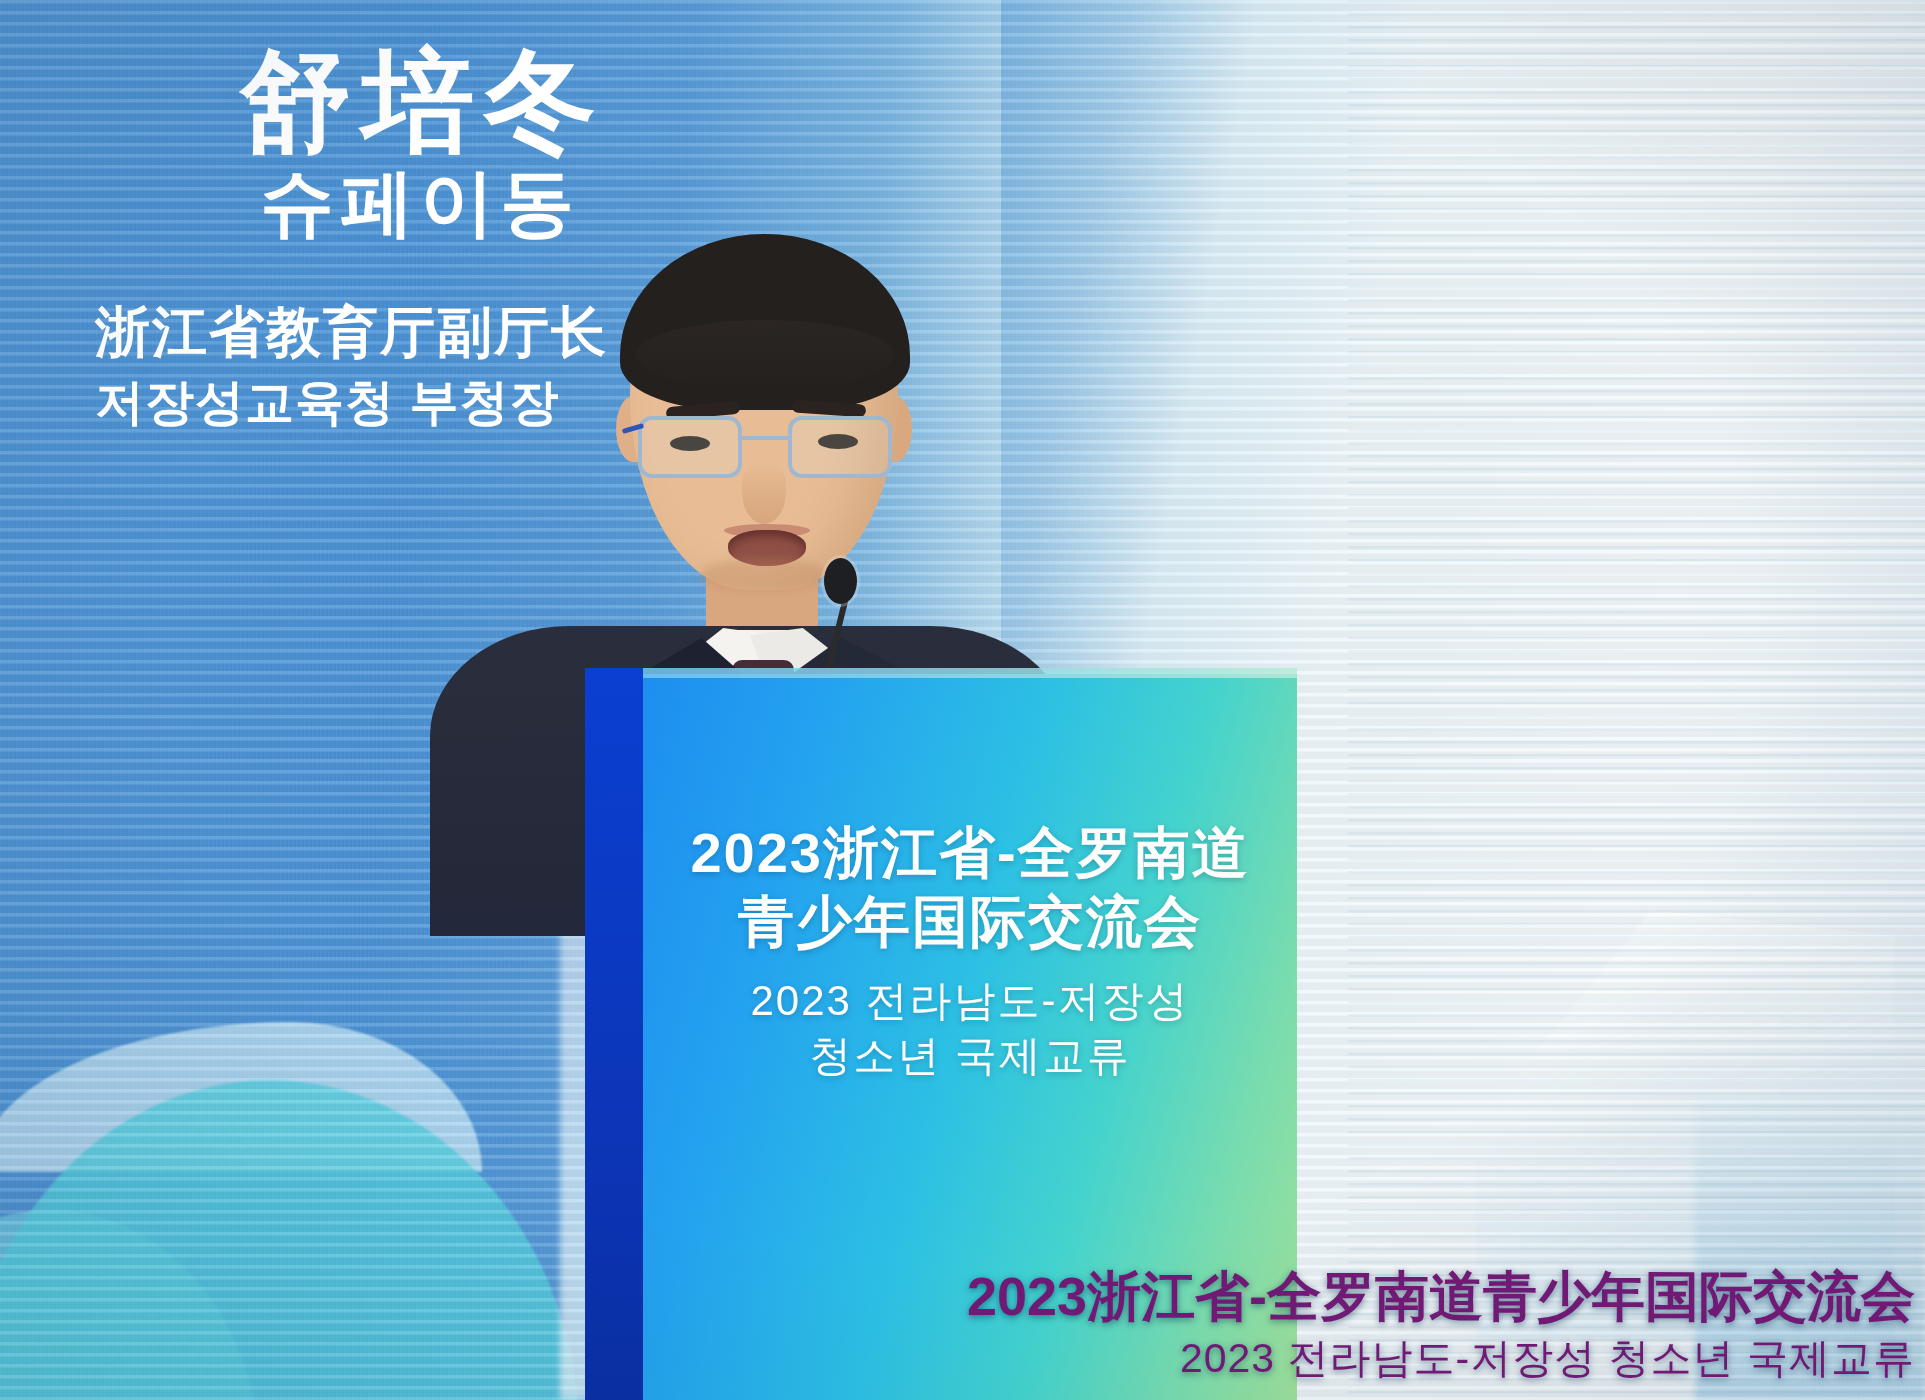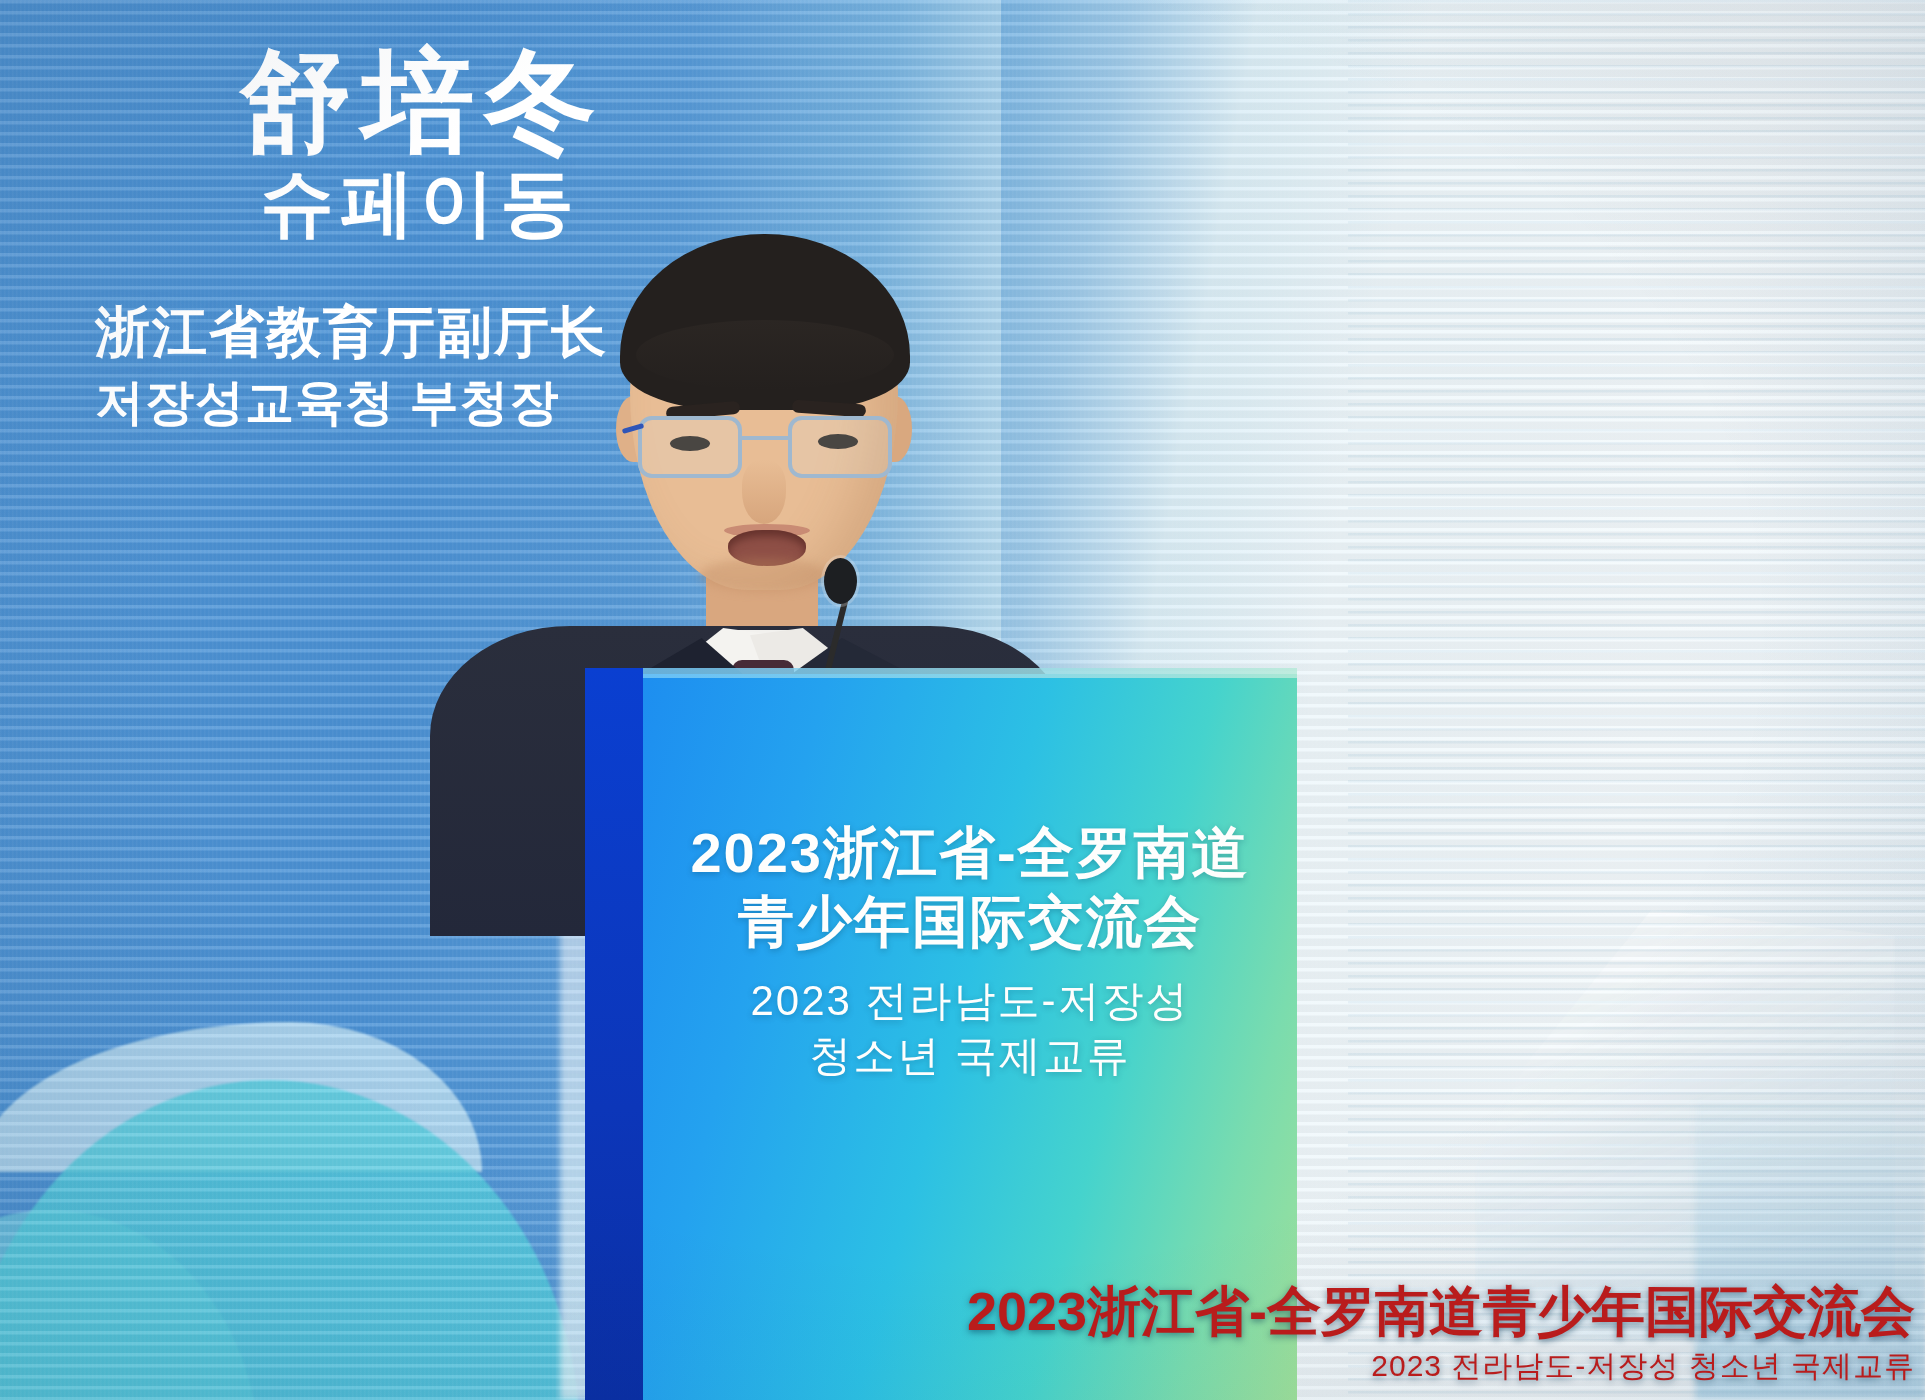--- a/index.html
+++ b/index.html
@@ -320,30 +320,30 @@
   }
   .pd-kr2 {
     font-size:42px; font-weight:normal; letter-spacing:2px; line-height:1.32;
   }
 
   
   .overlay {
     position:absolute;
     right:10px; bottom:14px;
     text-align:right;
-    color:#b91c1c;
+    color:#701a75;
     text-shadow:0 2px 7px rgba(0,50,80,.55);
     z-index:40;
   }
   .ov-cn {
     font-size:54px; font-weight:bold; letter-spacing:0px; line-height:1.1;
     white-space:nowrap;
   }
   .ov-kr {
-    font-size:30px; font-weight:normal; letter-spacing:1px; line-height:1.35;
+    font-size:41px; font-weight:normal; letter-spacing:1px; line-height:1.35;
     margin-top:4px; white-space:nowrap;
   }
 
   .vignette {
     position:absolute; inset:0;
     pointer-events:none;
     background:radial-gradient(ellipse at 50% 45%, rgba(0,0,0,0) 58%, rgba(10,40,70,.10) 100%);
   }
 </style>
 </head>

